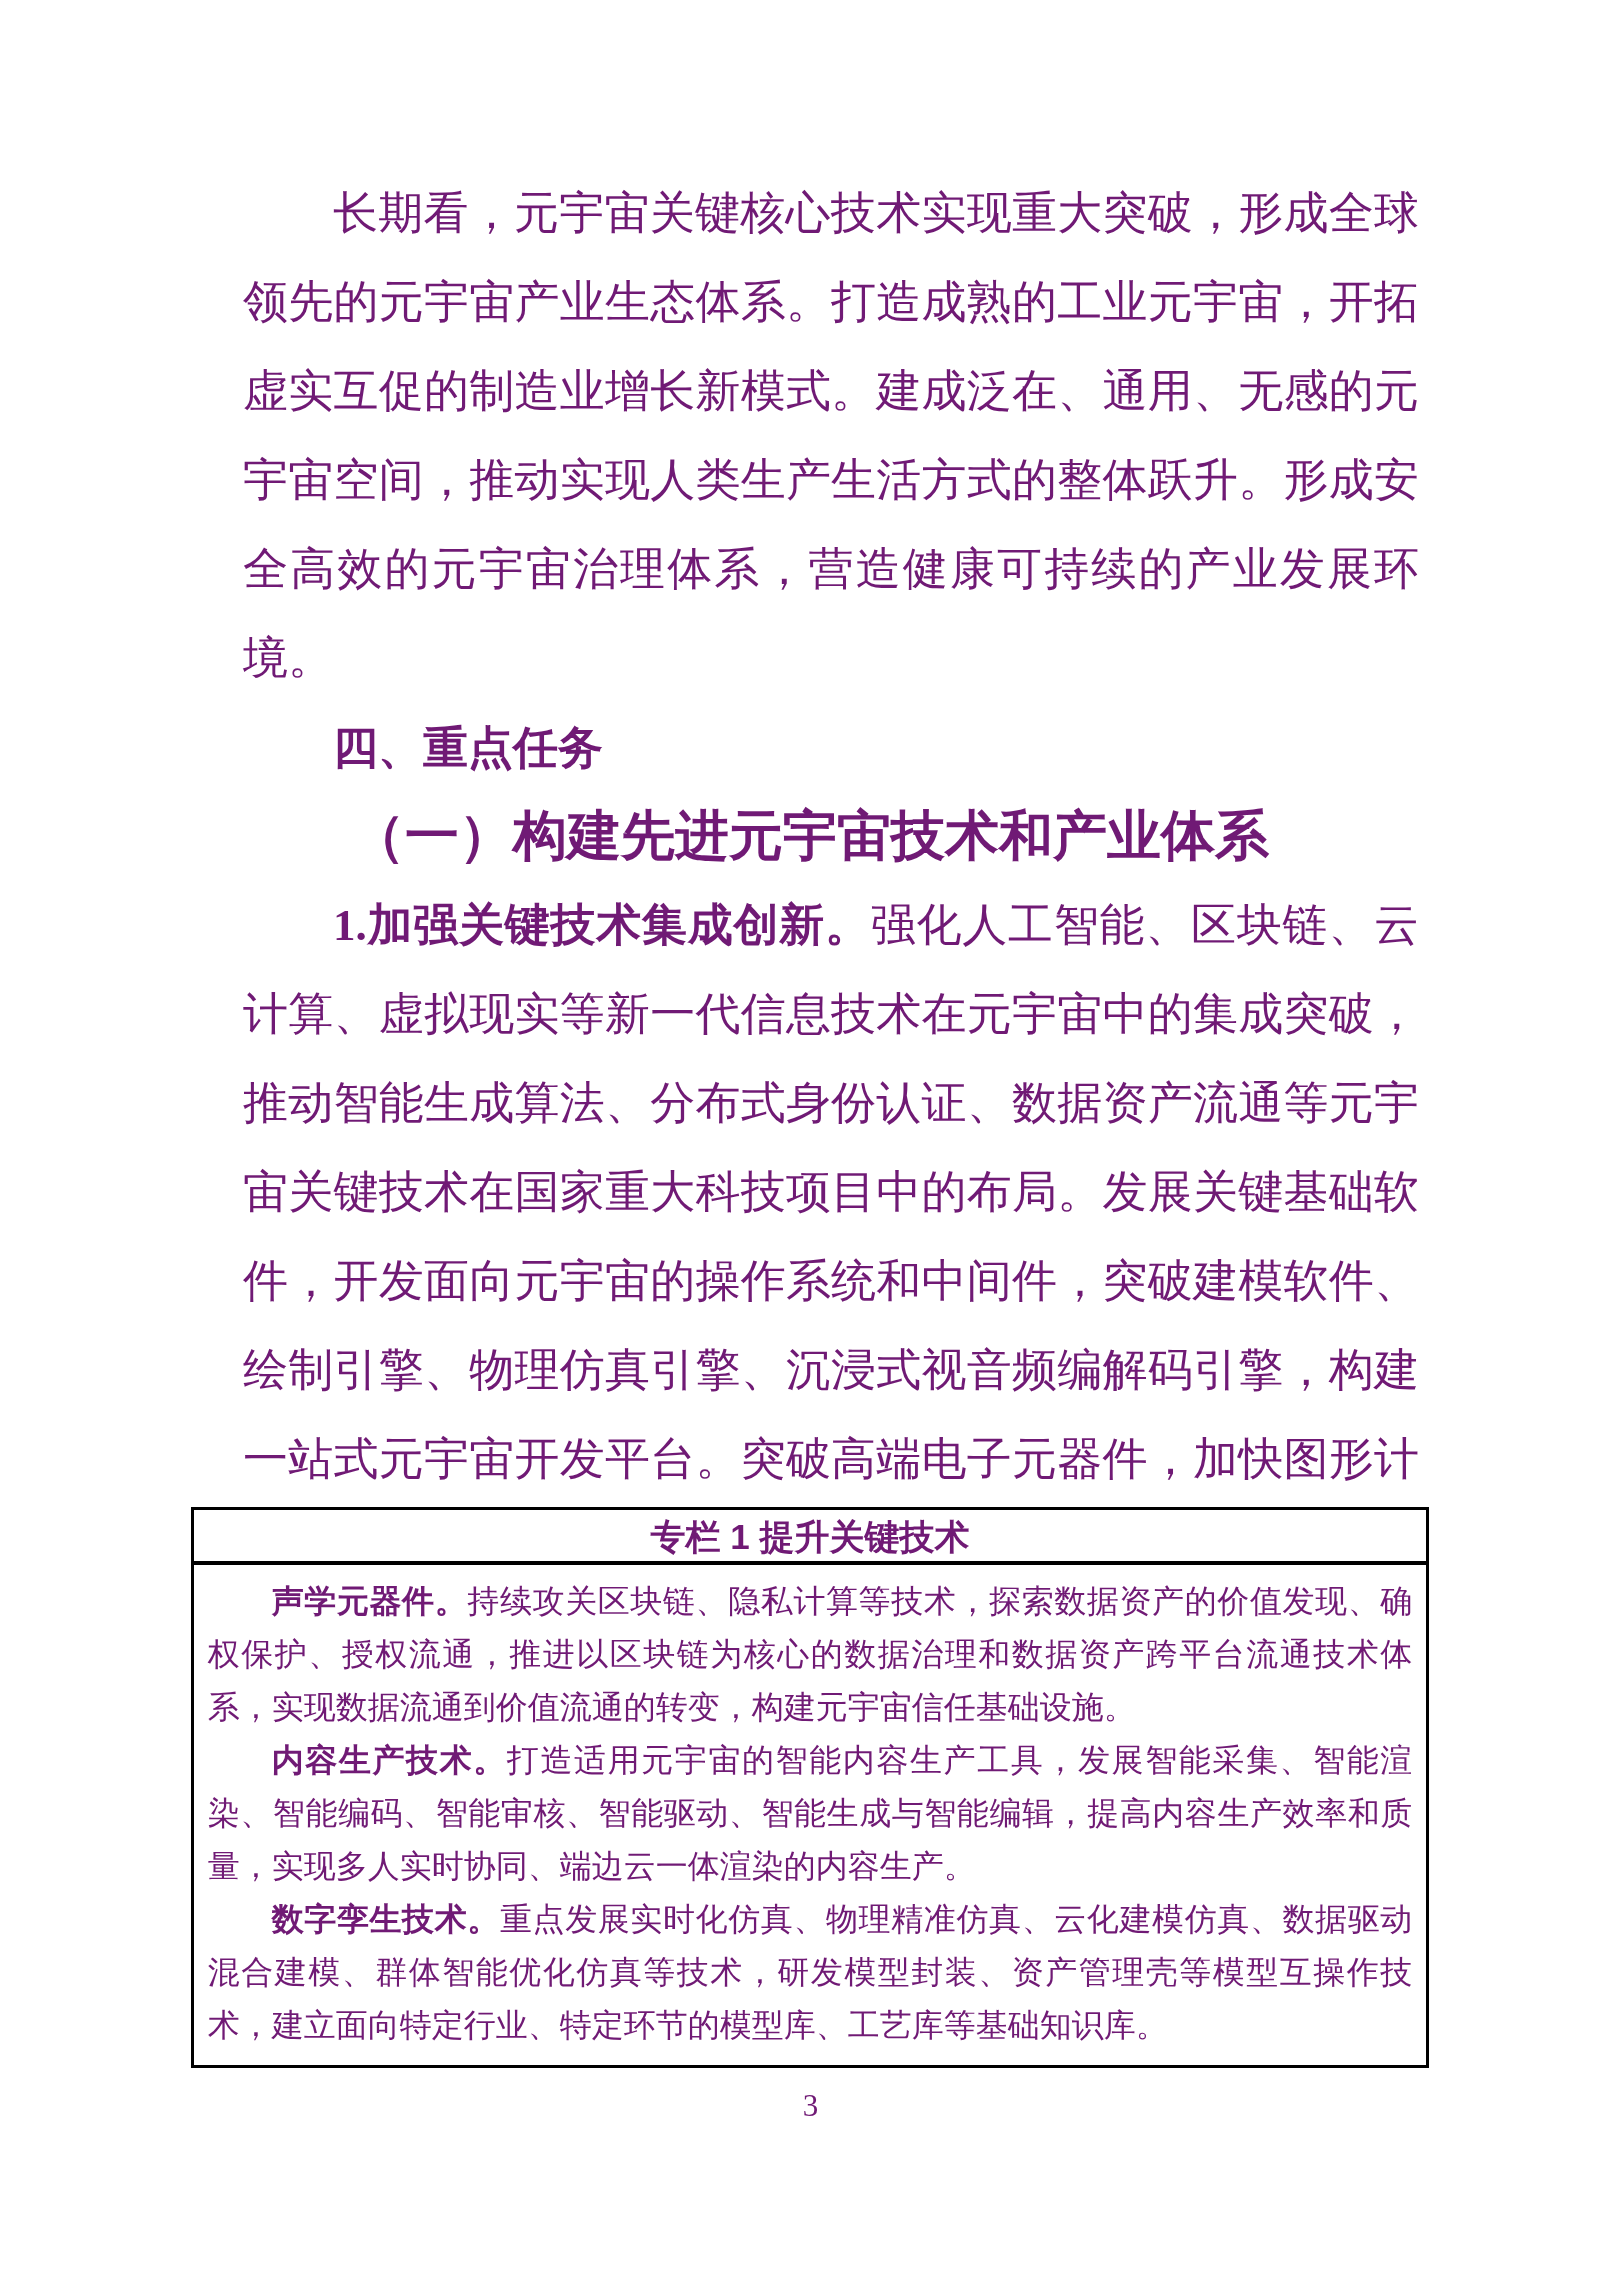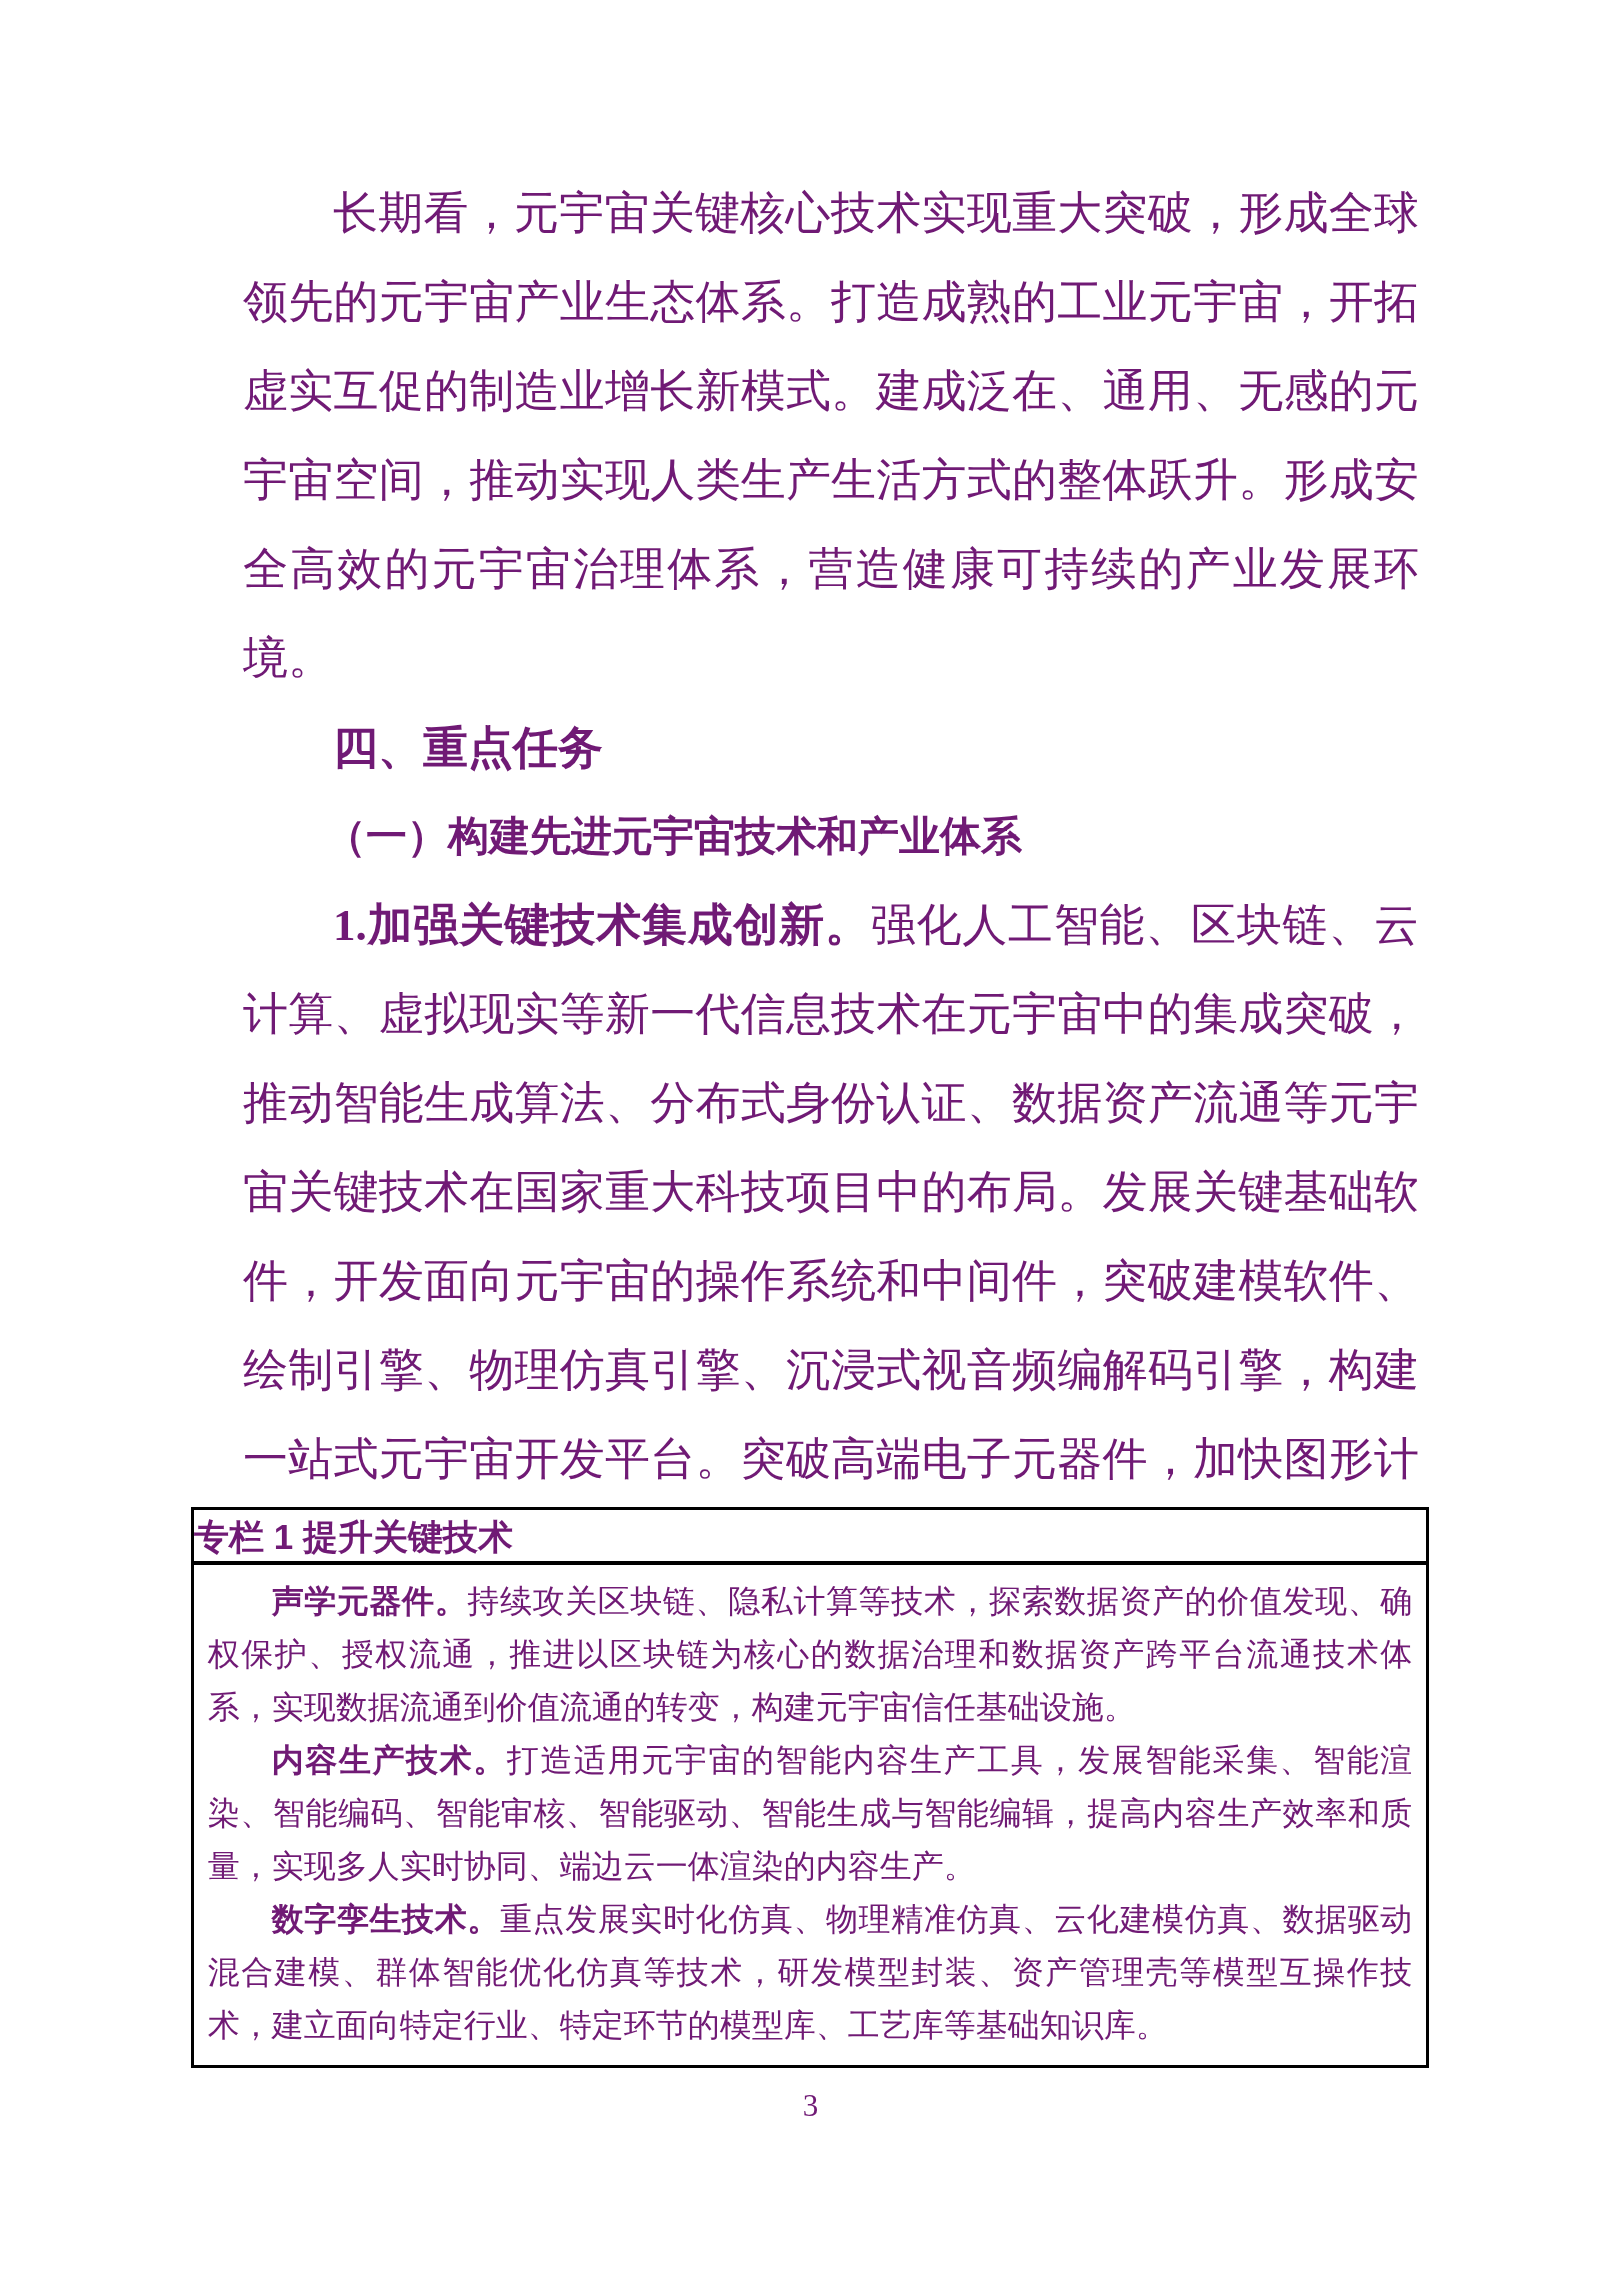--- a/index.html
+++ b/index.html
@@ -39,37 +39,37 @@
     text-indent: 2em;
     font-size: 45px;
     line-height: 89px;
     font-weight: bold;
     font-family: "Liberation Sans", sans-serif;
     text-align: left;
   }
   .subsection-heading {
     margin: 0;
     text-indent: 2em;
-    font-size: 41px;
+    font-size: 54px;
     line-height: 89px;
     font-weight: bold;
     font-family: "Liberation Serif", serif;
     text-align: left;
   }
   
   .callout {
     position: absolute;
     left: 191px;
     top: 1507px;
     width: 1232px;
     border: 3.9px solid #000000;
     background: #ffffff;
   }
   .callout-title {
-    text-align: left;
+    text-align: center;
     font-weight: bold;
     font-size: 35px;
     line-height: 45px;
     padding: 3.9px 0 2px 0;
     border-bottom: 4.9px solid #000000;
     font-family: "Liberation Sans", sans-serif;
   }
   .callout-body {
     padding: 9.8px 13.7px 13.7px 13.7px;
     font-size: 32px;

